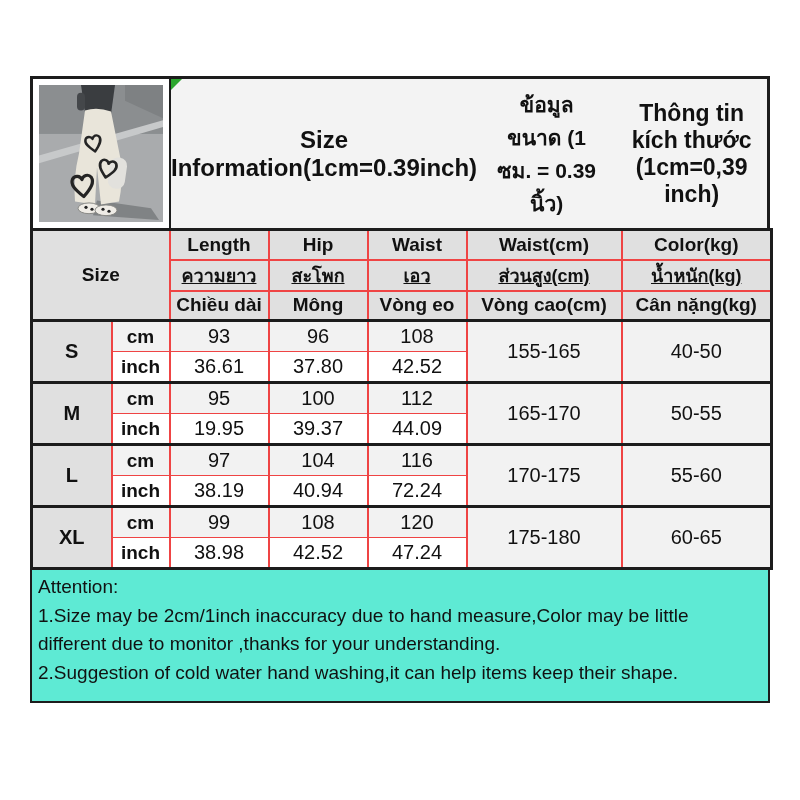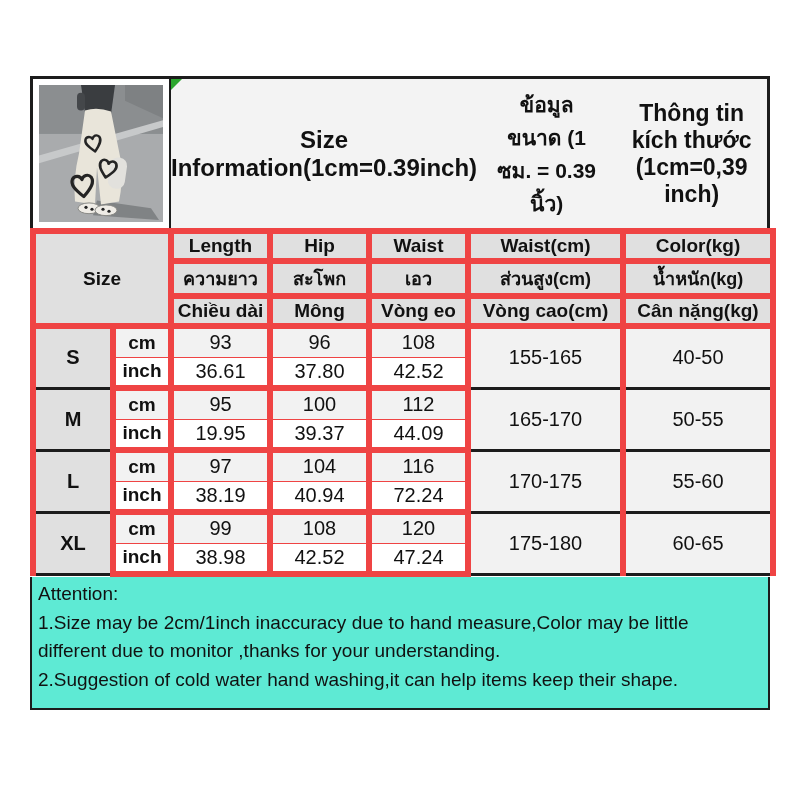--- a/index.html
+++ b/index.html
@@ -17,24 +17,24 @@
                 gap:19px; text-align:center; }
   .corner-marker { position:absolute; left:0; top:0; width:0; height:0;
                    border-top:11px solid #2ba62e; border-right:11px solid transparent; }
   .title-en  { font-size:24px; font-weight:bold; }
   .title-th  { font-size:21px; font-weight:bold; }
   .title-vi  { font-size:23px; font-weight:bold; }
 
   
   table { width:740px; border-collapse:collapse; table-layout:fixed;
           border:3px solid #1c1c1c; }
-  td { border:6px solid #ef4444; text-align:center; vertical-align:middle;
+  td { border:2px solid #ef4444; text-align:center; vertical-align:middle;
        padding:0; font-size:20px; background:#fff; overflow:hidden; white-space:nowrap; }
   tr.hdr td { height:30px; background:#e0e0e0; font-weight:bold; font-size:19px; }
-  tr.hdr-th td { font-size:18px; }
+  tr.hdr-th td { font-size:18px;text-decoration:underline; }
   td.size-corner { background:#e0e0e0; font-size:34px; font-weight:bold; }
   td.letter { background:#e0e0e0; font-weight:bold; font-size:20px; }
   td.unit   { font-weight:bold; font-size:19px; }
   tr.r-cm td   { height:31px; }
   tr.r-inch td { height:31px; }
   tr.r-cm td.unit, tr.r-cm td.val { background:#f2f2f2; }
   tr.r-inch td.unit, tr.r-inch td.val { background:#ffffff; }
   td.range { background:#f2f2f2; font-size:20px; }
   tr.r-cm td { border-bottom-width:1px; }
   tr.r-inch td { border-top-width:1px; }

